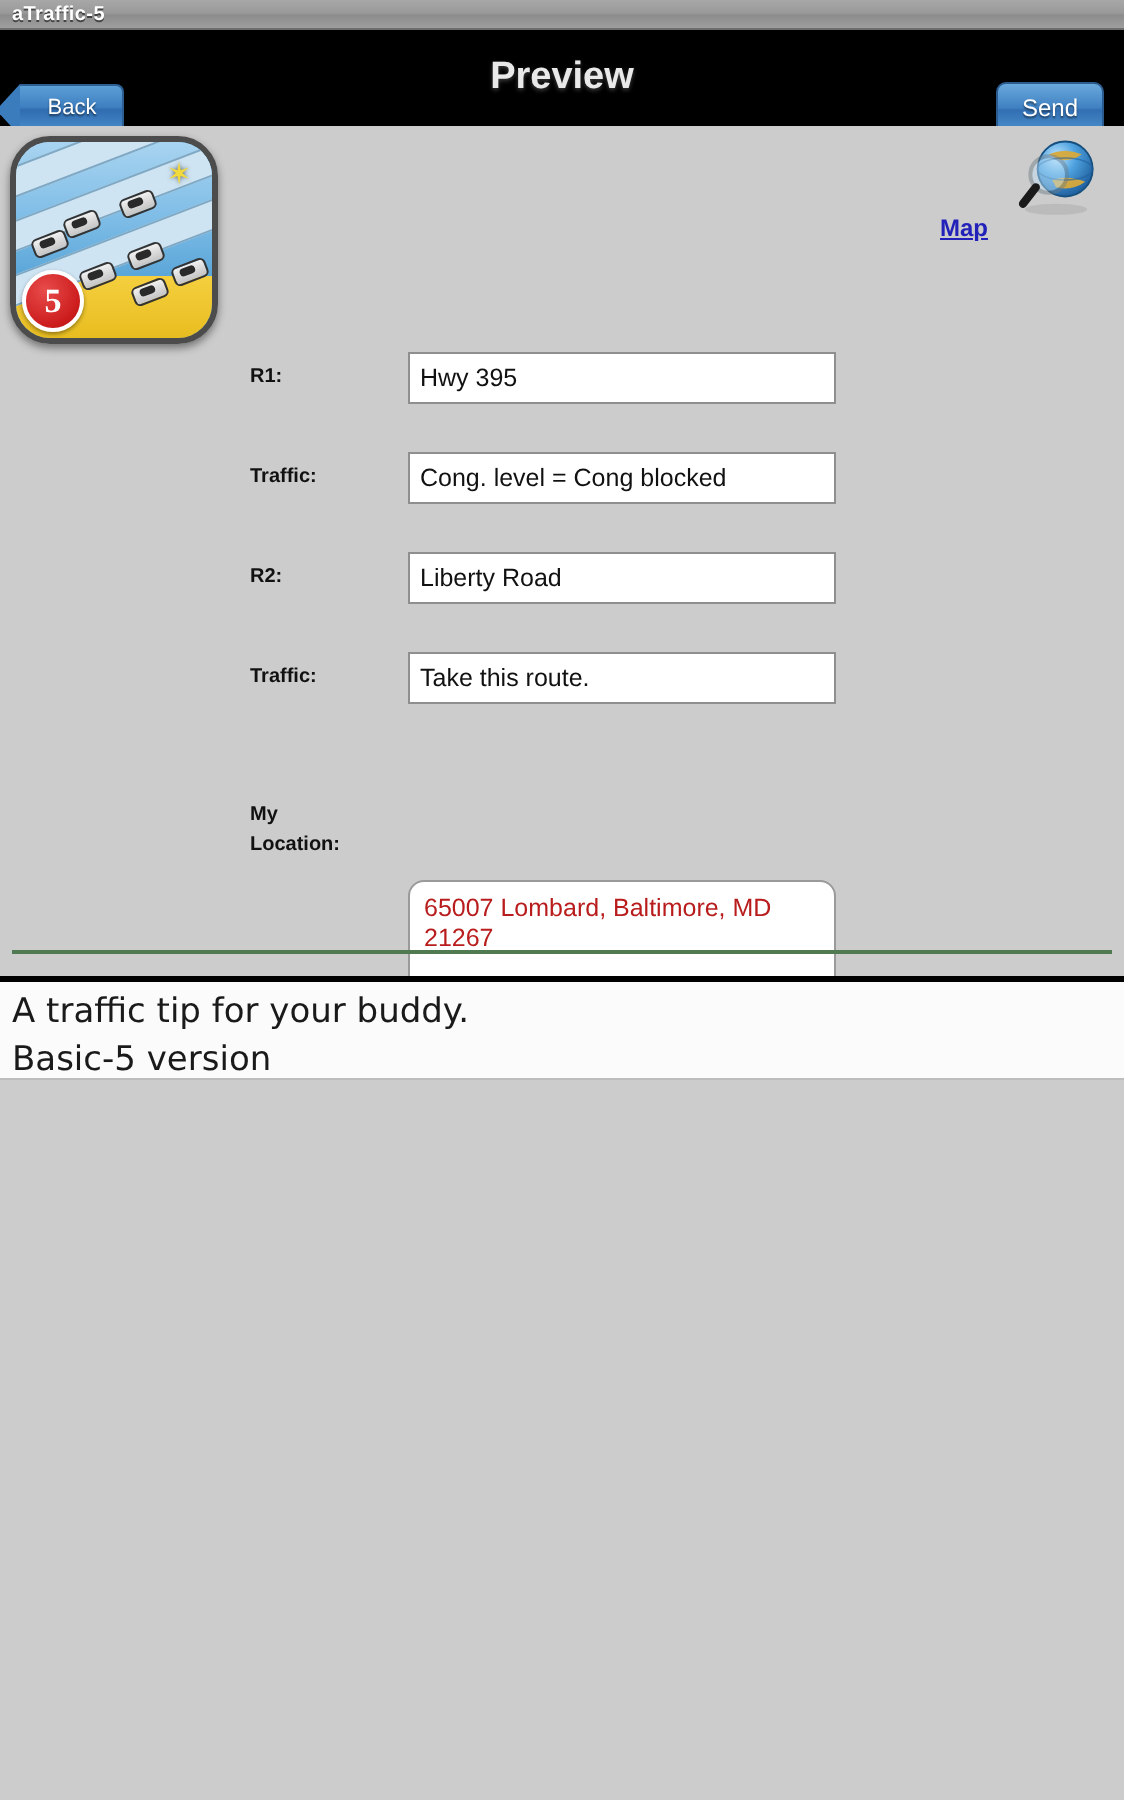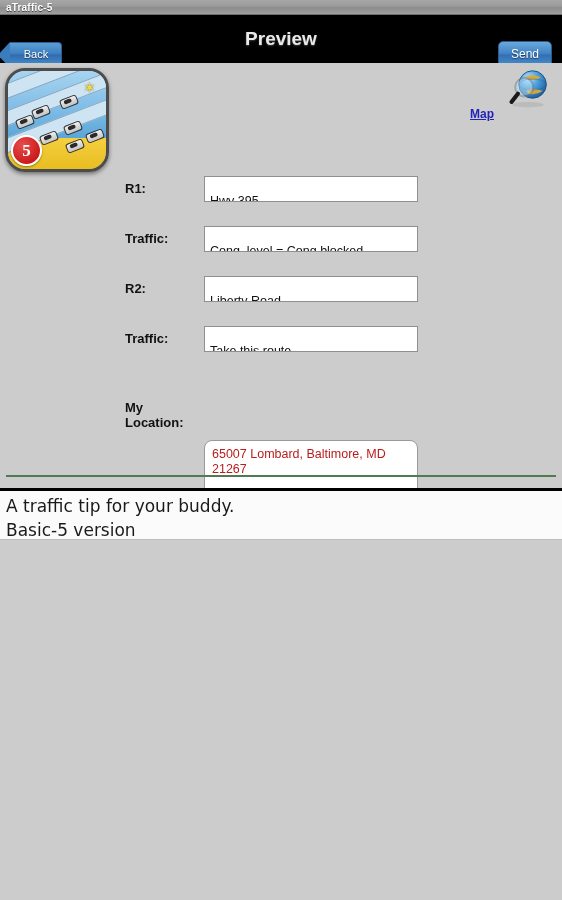--- a/index.html
+++ b/index.html
@@ -222,36 +222,36 @@
     color: #2222bb;
     font-size: 12px;
     font-weight: bold;
     text-decoration: underline;
   }
 
   
   .field-label {
     position: absolute;
     color: #111111;
-    font-size: 13px;
+    font-size: 10px;
     font-weight: bold;
     line-height: 15px;
   }
   .text-input {
     position: absolute;
     left: 204px;
     width: 214px;
     height: 26px;
     background: #ffffff;
     border: 1px solid #8f8f8f;
     box-sizing: border-box;
     color: #111;
     font-size: 12.5px;
     font-family: "Liberation Sans", sans-serif;
-    padding: 12px 5px;
+    padding: 0 5px;
     line-height: 24px;
     white-space: nowrap;
     overflow: hidden;
     cursor: text;
   }
   .text-area {
     position: absolute;
     left: 204px;
     top: 377px;
     width: 214px;

